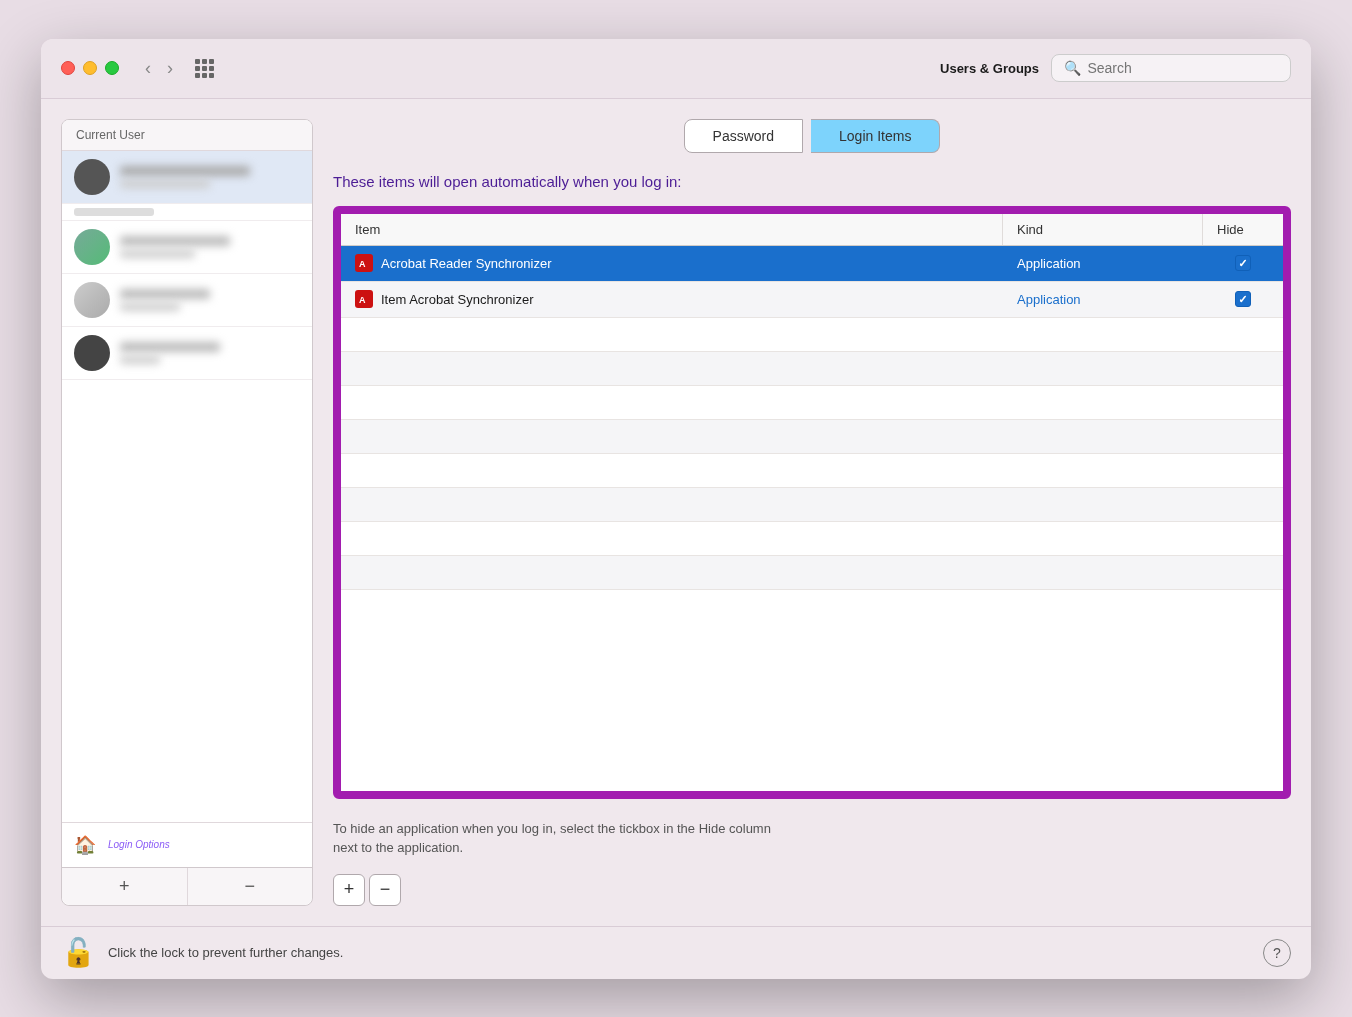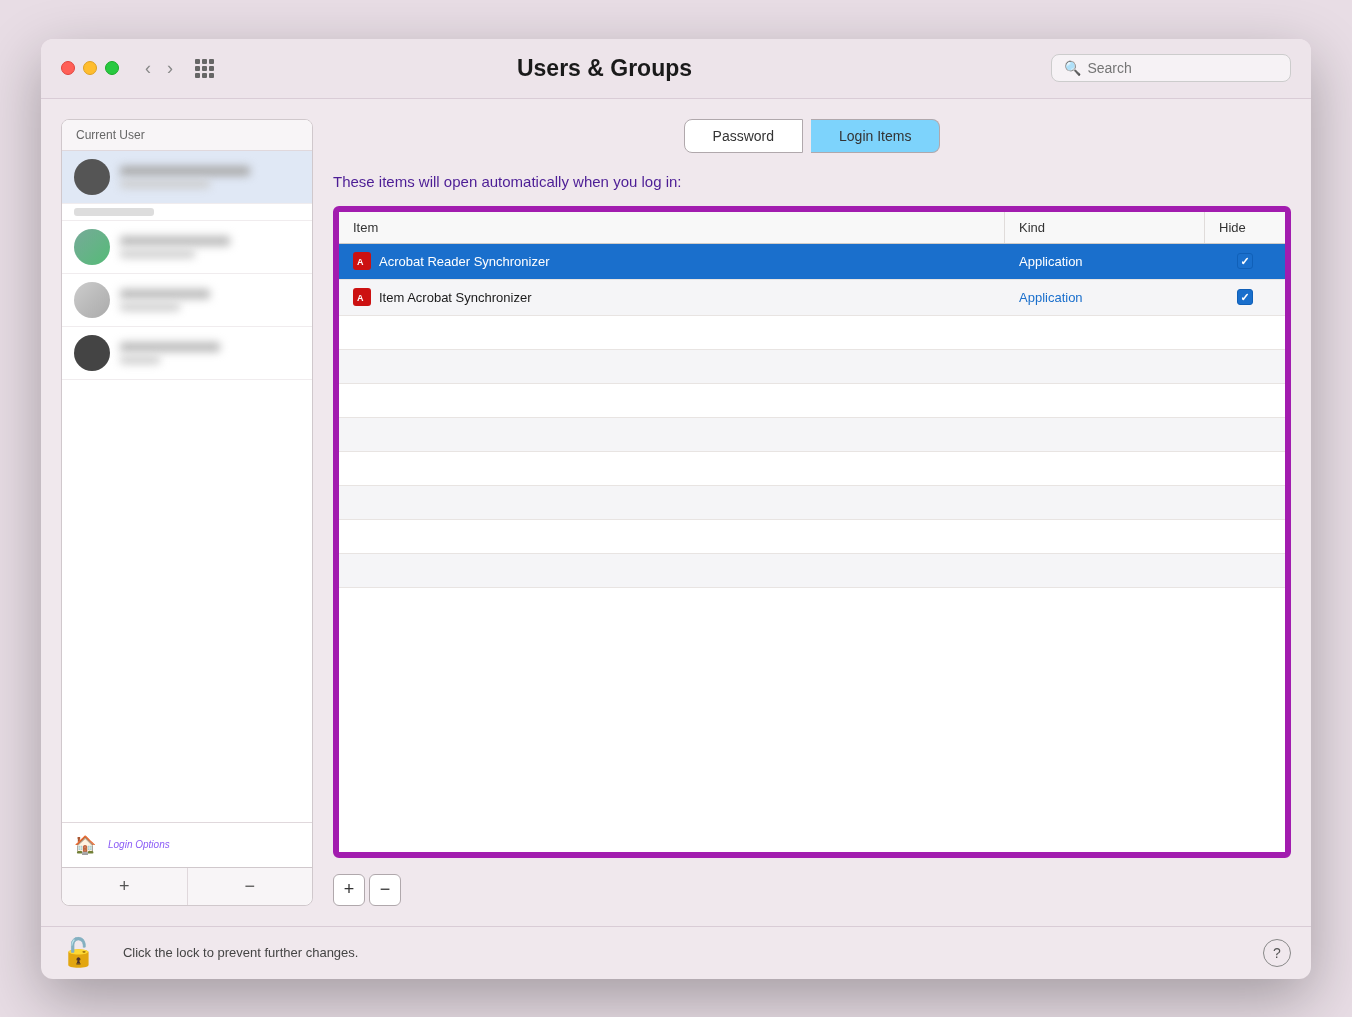--- a/index.html
+++ b/index.html
@@ -66,25 +66,25 @@
       gap: 2px;
       margin: 0 4px;
     }
     .grid-dot {
       width: 5px;
       height: 5px;
       background: #666;
       border-radius: 1px;
     }
     .window-title {
-      font-size: 23px;
+      font-size: 13px;
       font-weight: 600;
       color: #1a1a1a;
       flex: 1;
-      text-align: center;
+      text-align: right;
       margin-left: -60px;
     }
     .search-bar {
       display: flex;
       align-items: center;
       background: rgba(255,255,255,0.5);
       border: 1px solid #ccc;
       border-radius: 8px;
       padding: 5px 12px;
       width: 240px;
@@ -253,21 +253,21 @@
       background: #7dd3fc;
       font-weight: 500;
     }
     .description-text {
       font-size: 15px;
       color: #4c1d95;
       margin-top: 4px;
     }
     
     .login-items-table {
-      border: 6px solid #a21caf;
+      border: 8px solid #a21caf;
       border-radius: 6px;
       background: white;
       overflow: hidden;
       flex: 1;
     }
     .table-header {
       display: grid;
       grid-template-columns: 1fr 200px 80px;
       border-bottom: 1px solid #d0ccc8;
       background: #f8f8f8;
@@ -391,21 +391,20 @@
       border-top: 1px solid #d9ccd6;
     }
     .lock-icon {
       font-size: 28px;
       line-height: 1;
     }
     .lock-text {
       font-size: 13px;
       color: #444;
       flex: 1;
-      margin-left: 15px;
     }
     .help-btn {
       width: 28px;
       height: 28px;
       border-radius: 50%;
       border: 1.5px solid #888;
       background: none;
       font-size: 14px;
       cursor: pointer;
       display: flex;
@@ -566,20 +565,21 @@
           <div class="empty-row alt"></div>
           <div class="empty-row"></div>
           <div class="empty-row alt"></div>
           <div class="empty-row"></div>
           <div class="empty-row alt"></div>
           <div class="empty-row"></div>
           <div class="empty-row alt"></div>
         </div>
       </div>
 
+      <p class="hide-text">To hide an application when you log in, select the tickbox in the Hide column<br>next to the application.</p>
 
       <div class="bottom-toolbar">
         <button class="add-remove-btn">+</button>
         <button class="add-remove-btn">−</button>
       </div>
     </div>
   </div>
 
   <div class="footer">
     <span class="lock-icon" style="color:#b8860b;">🔓</span>

